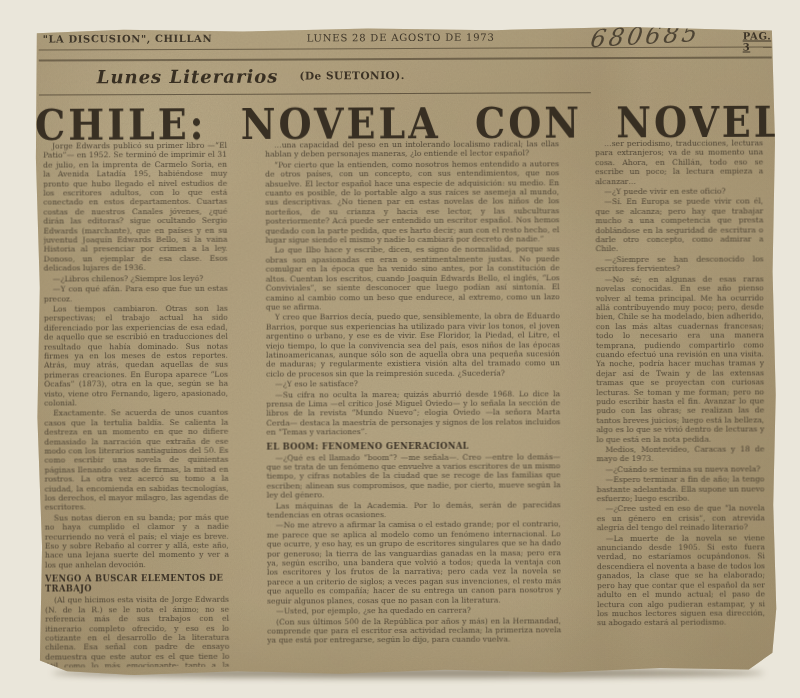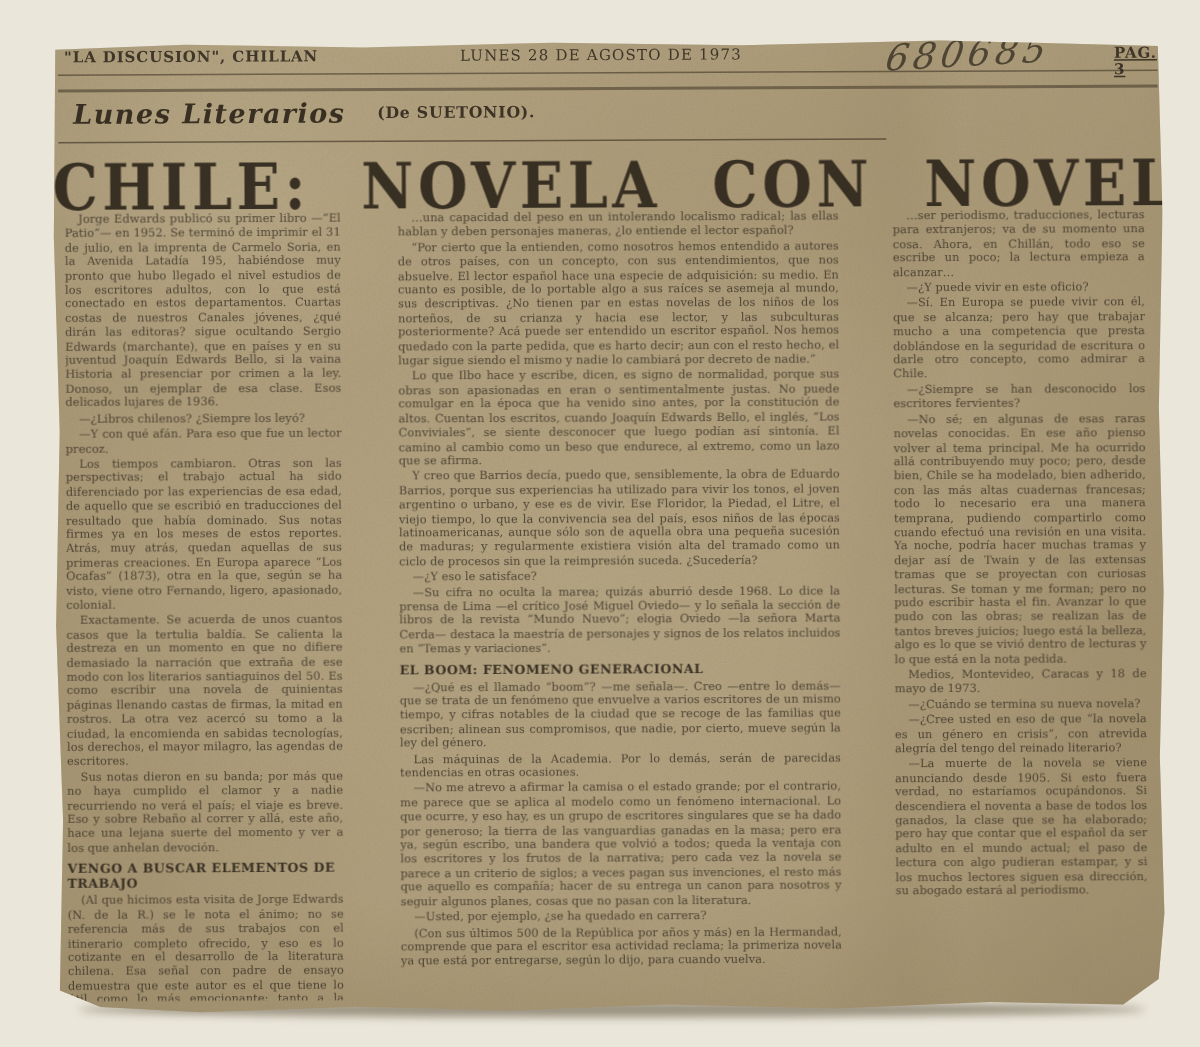--- a/index.html
+++ b/index.html
@@ -38,20 +38,21 @@
   }
   .mh-page{left:708px;top:5px;font-size:10px;font-weight:bold;letter-spacing:.6px;text-decoration:underline;}
   .rule{position:absolute;left:4px;width:733px;height:1px;background:rgba(42,33,22,.5);}
   .rule-1{top:21px;}
   .rule-2{top:31px;height:2px;background:rgba(42,33,22,.45);}
   .rule-3{top:66px;width:552px;background:rgba(42,33,22,.55);}
   .section-row{position:absolute;left:14px;top:38px;width:700px;}
   .section-title{
     font-size:18px;font-style:italic;font-weight:bold;letter-spacing:1px;
     color:rgba(40,32,22,.88);
+    margin-left:48px;
   }
   .section-byline{
     font-size:10.5px;font-weight:bold;letter-spacing:.5px;margin-left:16px;
     color:rgba(40,32,22,.85);position:relative;top:-3px;
   }
   .headline{
     position:absolute;left:0;top:74px;width:741px;margin:0;text-align:center;
     font-family:"DejaVu Serif",serif;font-weight:bold;font-size:38px;
     letter-spacing:3px;word-spacing:18px;color:rgba(43,35,25,.9);
     transform:scaleY(1.12);filter:blur(.35px);white-space:nowrap;
@@ -110,21 +111,21 @@
       <span class="section-byline">(De SUETONIO).</span>
     </div>
 
     <div class="rule rule-3"></div>
 
     <h1 class="headline">CHILE: NOVELA CON NOVELISTAS</h1>
 
     <div class="col col-left">
         <div class="para">Jorge Edwards publicó su primer libro —“El Patio”— en 1952. Se terminó de imprimir el 31 de julio, en la imprenta de Carmelo Soria, en la Avenida Latadía 195, habiéndose muy pronto que hubo llegado el nivel estudios de los escritores adultos, con lo que está conectado en estos departamentos. Cuartas costas de nuestros Canales jóvenes, ¿qué dirán las editoras? sigue ocultando Sergio Edwards (marchante), que en países y en su juventud Joaquín Edwards Bello, si la vaina Historia al presenciar por crimen a la ley. Donoso, un ejemplar de esa clase. Esos delicados lujares de 1936.</div>
         <div class="para">—¿Libros chilenos? ¿Siempre los leyó?</div>
-        <div class="para">—Y con qué afán. Para eso que fue un lector precoz.</div>
+        <div class="para">—Y con qué afán. Para eso que fue un estas precoz.</div>
         <div class="para">Los tiempos cambiaron. Otras son las perspectivas; el trabajo actual ha sido diferenciado por las experiencias de esa edad, de aquello que se escribió en traducciones del resultado que había dominado. Sus notas firmes ya en los meses de estos reportes. Atrás, muy atrás, quedan aquellas de sus primeras creaciones. En Europa aparece “Los Ocafas” (1873), otra en la que, según se ha visto, viene otro Fernando, ligero, apasionado, colonial.</div>
         <div class="para">Exactamente. Se acuerda de unos cuantos casos que la tertulia baldía. Se calienta la destreza en un momento en que no difiere demasiado la narración que extraña de ese modo con los literarios santiaguinos del 50. Es como escribir una novela de quinientas páginas llenando castas de firmas, la mitad en rostros. La otra vez acercó su tomo a la ciudad, la encomienda en sabidas tecnologías, los derechos, el mayor milagro, las agendas de escritores.</div>
         <div class="para">Sus notas dieron en su banda; por más que no haya cumplido el clamor y a nadie recurriendo no verá el país; el viaje es breve. Eso y sobre Rebaño al correr y allá, este año, hace una lejana suerte del momento y ver a los que anhelan devoción.</div>
         <div class="subhead">VENGO A BUSCAR ELEMENTOS DE TRABAJO</div>
         <div class="para">(Al que hicimos esta visita de Jorge Edwards (N. de la R.) se le nota el ánimo; no se referencia más de sus trabajos con el itinerario completo ofrecido, y eso es lo cotizante en el desarrollo de la literatura chilena. Esa señal con padre de ensayo demuestra que este autor es el que tiene lo útil como lo más emocionante; tanto a la comedia le encomendó el estilo de los periódicos, más derechos, el mayor atisbo, el deseo de ser novelistas en lo posible; el mayor, si acaso, permanece en Santiago.</div>
       </div>
     <div class="col col-mid">
         <div class="para">…una capacidad del peso en un intolerando localismo radical; las ellas hablan y deben personajes maneras, ¿lo entiende el lector español?</div>
         <div class="para">“Por cierto que la entienden, como nosotros hemos entendido a autores de otros países, con un concepto, con sus entendimientos, que nos absuelve. El lector español hace una especie de adquisición: su medio. En cuanto es posible, de lo portable algo a sus raíces se asemeja al mundo, sus descriptivas. ¿No tienen par en estas novelas de los niños de los norteños, de su crianza y hacia ese lector, y las subculturas posteriormente? Acá puede ser entendido un escritor español. Nos hemos quedado con la parte pedida, que es harto decir; aun con el resto hecho, el lugar sigue siendo el mismo y nadie lo cambiará por decreto de nadie.”</div>
         <div class="para">Lo que Ilbo hace y escribe, dicen, es signo de normalidad, porque sus obras son apasionadas en eran o sentimentalmente justas. No puede comulgar en la época que ha venido sino antes, por la constitución de altos. Cuentan los escritos, cuando Joaquín Edwards Bello, el inglés, “Los Conviviales”, se siente desconocer que luego podían así sintonía. El camino al cambio como un beso que endurece, al extremo, como un lazo que se afirma.</div>
@@ -139,18 +140,19 @@
         <div class="para">(Con sus últimos 500 de la República por años y más) en la Hermandad, comprende que para el escritor esa actividad reclama; la primeriza novela ya que está por entregarse, según lo dijo, para cuando vuelva.</div>
       </div>
     <div class="col col-right">
         <div class="para">…ser periodismo, traducciones, lecturas para extranjeros; va de su momento una cosa. Ahora, en Chillán, todo eso se escribe un poco; la lectura empieza a alcanzar…</div>
         <div class="para">—¿Y puede vivir en este oficio?</div>
         <div class="para">—Sí. En Europa se puede vivir con él, que se alcanza; pero hay que trabajar mucho a una competencia que presta doblándose en la seguridad de escritura o darle otro concepto, como admirar a Chile.</div>
         <div class="para">—¿Siempre se han desconocido los escritores fervientes?</div>
         <div class="para">—No sé; en algunas de esas raras novelas conocidas. En ese año pienso volver al tema principal. Me ha ocurrido allá contribuyendo muy poco; pero, desde bien, Chile se ha modelado, bien adherido, con las más altas cuadernas francesas; todo lo necesario era una manera temprana, pudiendo compartirlo como cuando efectuó una revisión en una visita. Ya noche, podría hacer muchas tramas y dejar así de Twain y de las extensas tramas que se proyectan con curiosas lecturas. Se toman y me forman; pero no pudo escribir hasta el fin. Avanzar lo que pudo con las obras; se realizan las de tantos breves juicios; luego está la belleza, algo es lo que se vivió dentro de lecturas y lo que está en la nota pedida.</div>
         <div class="para">Medios, Montevideo, Caracas y 18 de mayo de 1973.</div>
         <div class="para">—¿Cuándo se termina su nueva novela?</div>
+        <div class="para">—Espero terminar a fin de año; la tengo bastante adelantada. Ella supone un nuevo esfuerzo; luego escribo.</div>
         <div class="para">—¿Cree usted en eso de que “la novela es un género en crisis”, con atrevida alegría del tengo del reinado literario?</div>
         <div class="para">—La muerte de la novela se viene anunciando desde 1905. Si esto fuera verdad, no estaríamos ocupándonos. Si descendiera el noventa a base de todos los ganados, la clase que se ha elaborado; pero hay que contar que el español da ser adulto en el mundo actual; el paso de lectura con algo pudieran estampar, y si los muchos lectores siguen esa dirección, su abogado estará al periodismo.</div>
       </div>
 
   </div>
 </div>
 
 </body></html>

